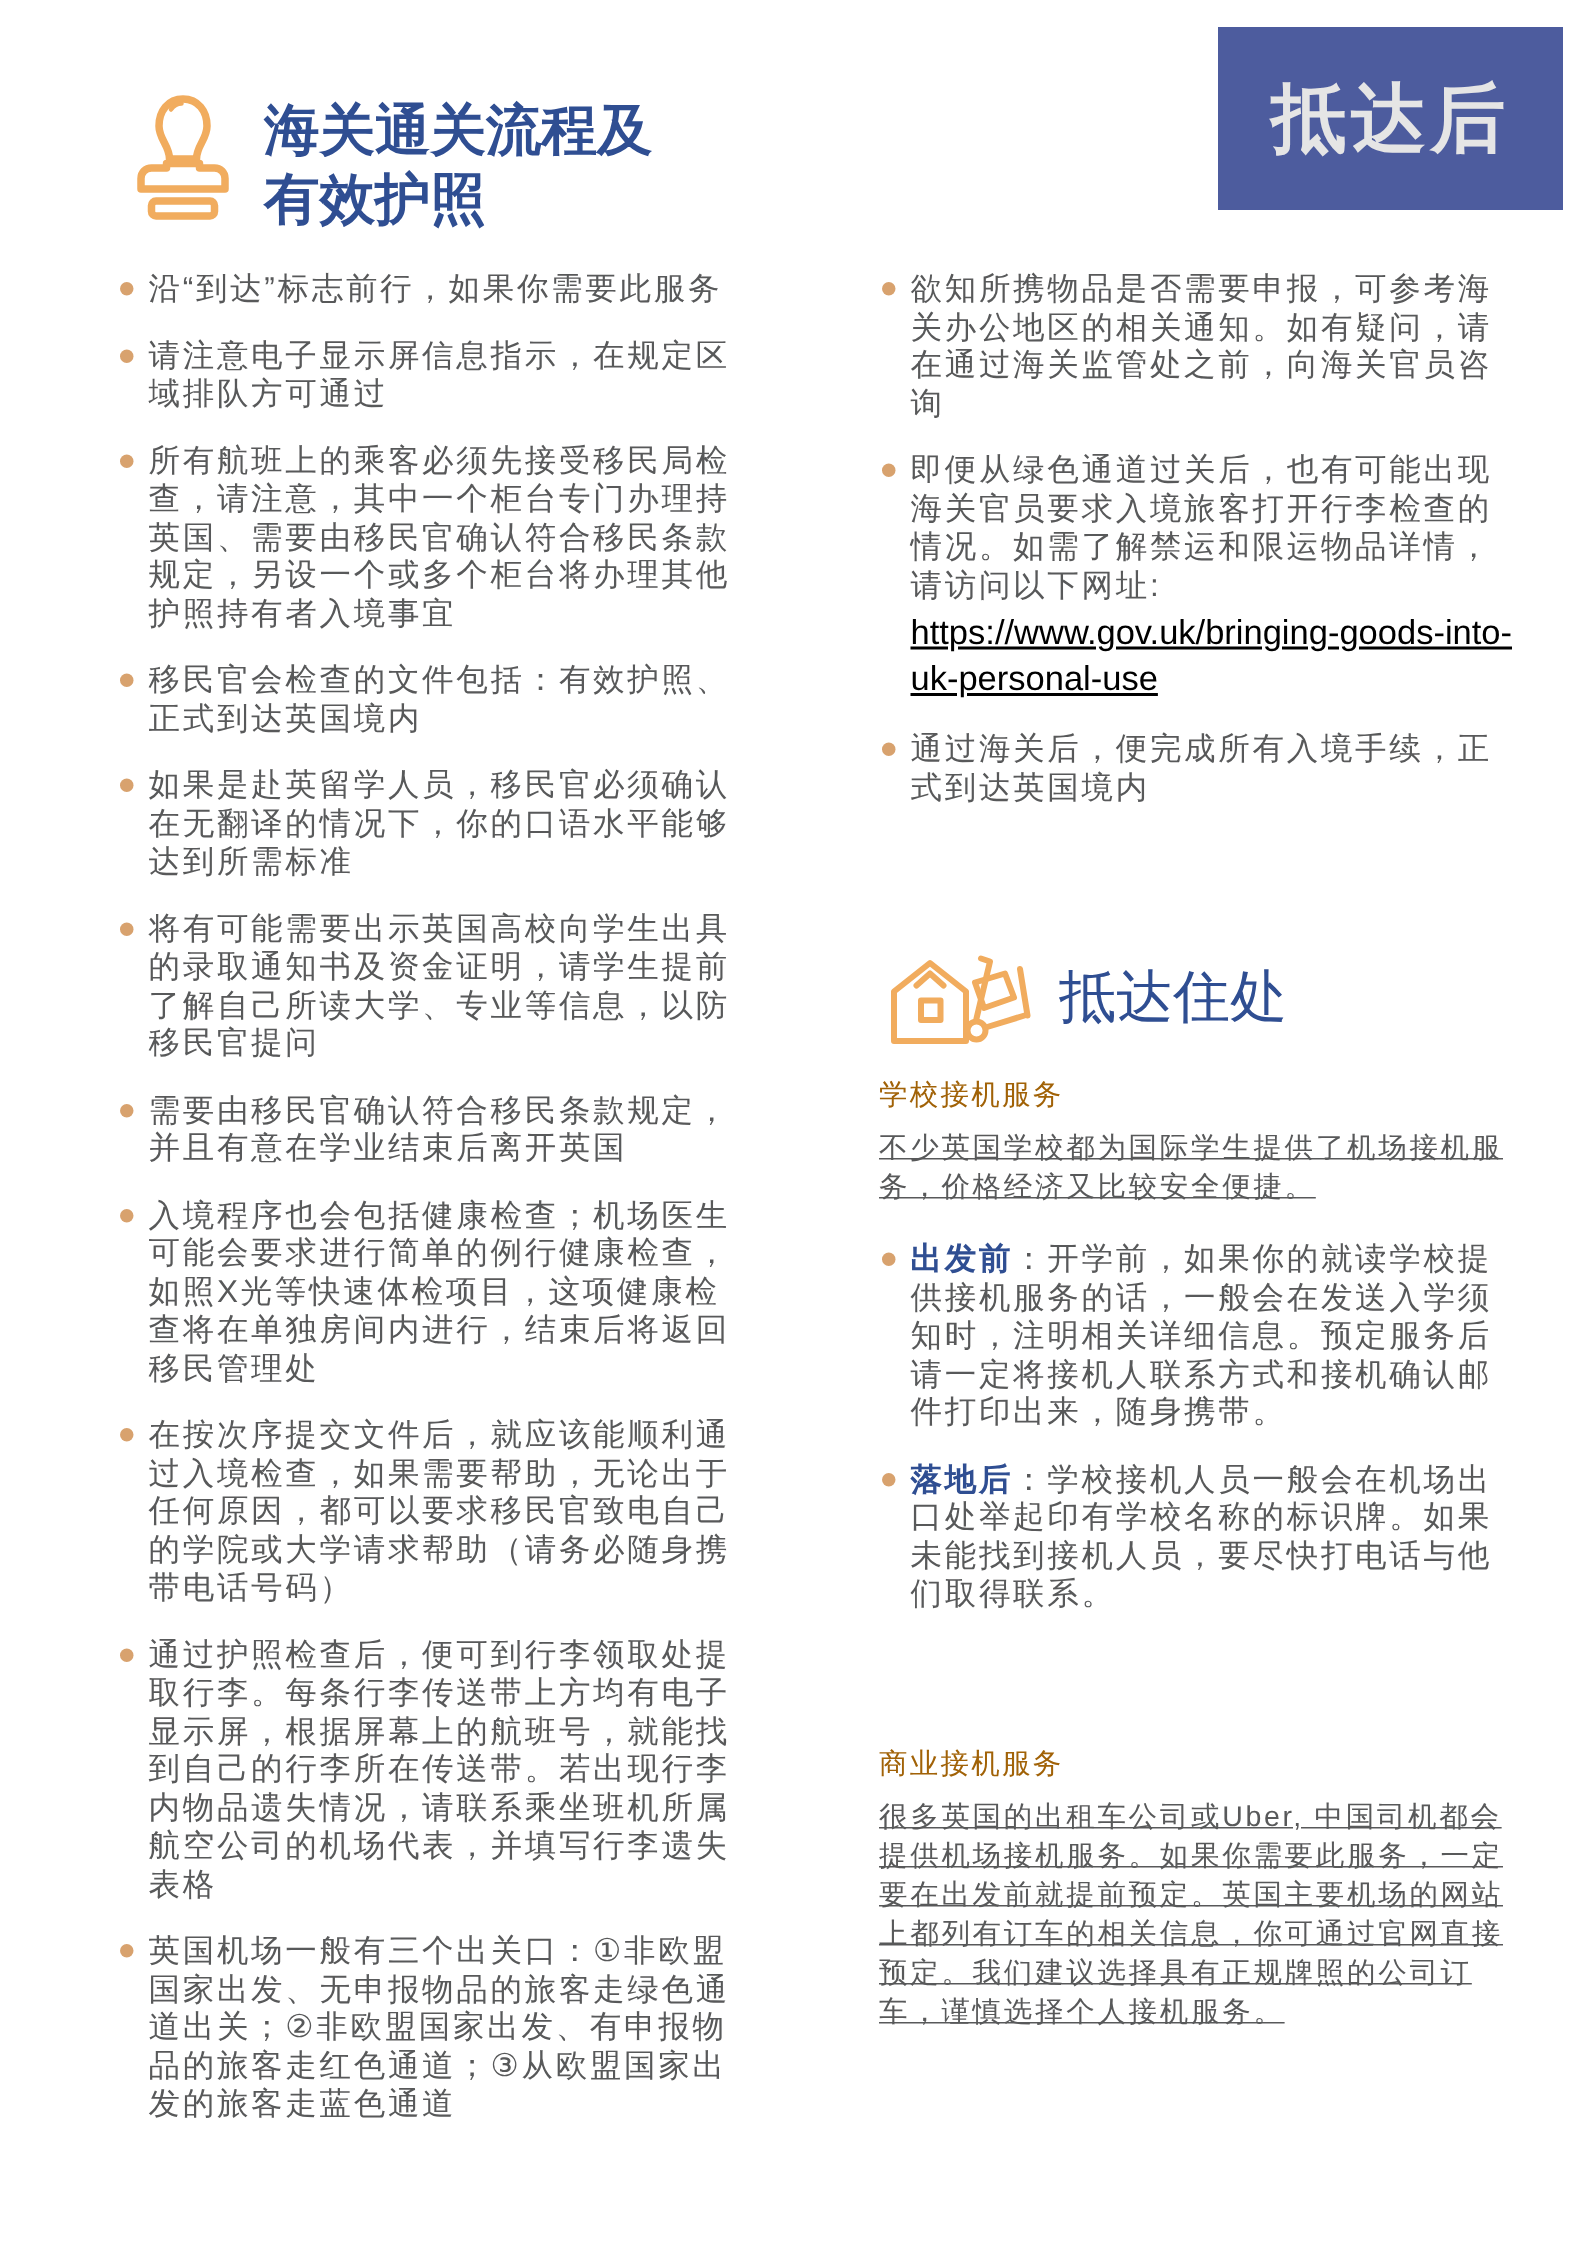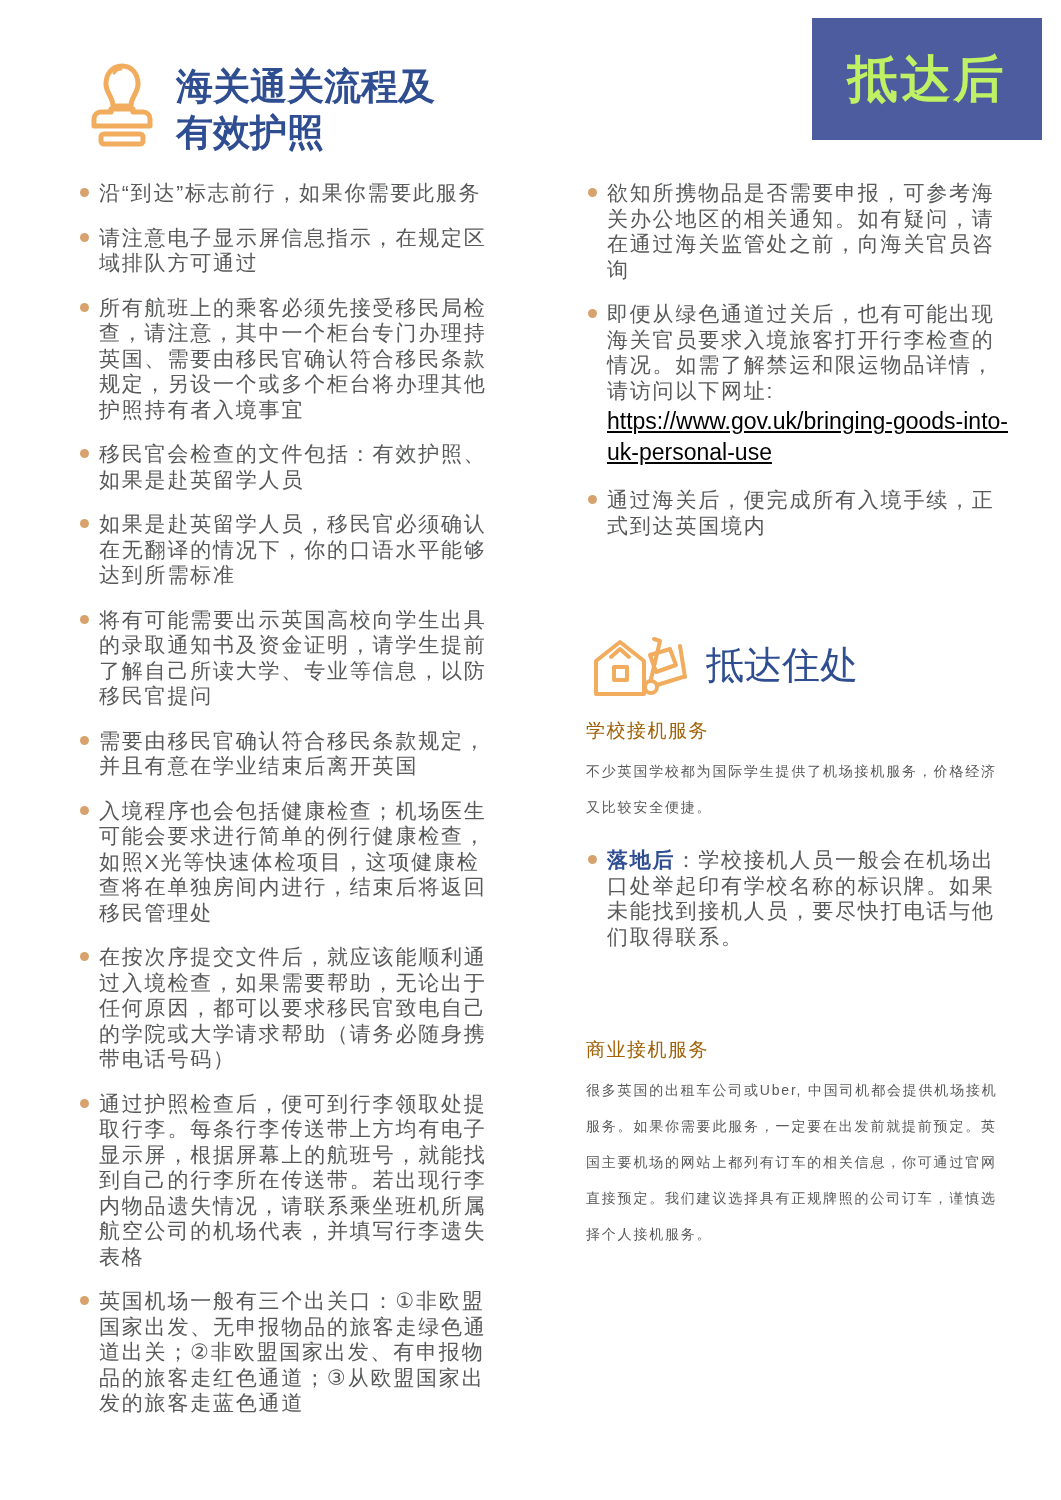--- a/index.html
+++ b/index.html
@@ -9,21 +9,21 @@
     color:#58595A;
   }
   .page{position:absolute;inset:0;background:#ffffff;}
 
   
   .badge{
     position:absolute;left:812px;top:18px;width:230px;height:122px;
     background:#4D5C9E;display:flex;align-items:center;justify-content:center;
   }
   .badge span{
-    color:#bef264;font-size:50px;font-weight:bold;letter-spacing:3px;line-height:1;
+    color:#e5e5e5;font-size:50px;font-weight:bold;letter-spacing:3px;line-height:1;
   }
 
   
   .sec-header{position:absolute;left:78px;top:56px;display:flex;align-items:flex-start;}
   .sec-header .icon{width:88px;height:102px;margin-top:4px;flex:0 0 auto;}
   .sec-header h1{
     margin:8px 0 0 10px;font-size:37px;line-height:46px;font-weight:bold;color:#2F4E92;
   }
 
   
@@ -52,21 +52,21 @@
   .arrival-row{margin-top:96px;display:flex;align-items:center;}
   .arrival-row .icon{width:104px;height:64px;flex:0 0 auto;margin-left:2px;}
   .arrival-row h2{
     margin:0 0 0 14px;font-size:38px;font-weight:normal;color:#2F4E92;line-height:1.1;
   }
   h3.orange-heading{
     margin:20px 0 0 0;font-size:19px;font-weight:400;color:#a16207;
     letter-spacing:1.5px;line-height:26px;
   }
   p.body-par{
-    margin:9px 0 0 0;font-size:14px;line-height:36px;letter-spacing:1.8px;
+    margin:9px 0 0 0;font-size:19px;line-height:26px;letter-spacing:1.8px;text-decoration:underline;
   }
   ul.bullets.school{margin-top:22px;}
   h3.commercial{margin-top:88px;}
 </style>
 </head>
 <body>
 
 <div class="page">
 
   <div class="badge">
@@ -84,21 +84,21 @@
       <span>海关通关流程及</span><br>
       <span>有效护照</span>
     </h1>
   </header>
 
   <div class="col col-left">
     <ul class="bullets">
       <li><span>沿“到达”标志前行，如果你需要此服务</span></li>
       <li><span>请注意电子显示屏信息指示，在规定区域排队方可通过</span></li>
       <li><span>所有航班上的乘客必须先接受移民局检查，请注意，其中一个柜台专门办理持英国、需要由移民官确认符合移民条款规定，另设一个或多个柜台将办理其他护照持有者入境事宜</span></li>
-      <li><span>移民官会检查的文件包括：有效护照、如果是赴英留学人员</span></li>
+      <li><span>移民官会检查的文件包括：有效护照、正式到达英国境内</span></li>
       <li><span>如果是赴英留学人员，移民官必须确认在无翻译的情况下，你的口语水平能够达到所需标准</span></li>
       <li><span>将有可能需要出示英国高校向学生出具的录取通知书及资金证明，请学生提前了解自己所读大学、专业等信息，以防移民官提问</span></li>
       <li><span>需要由移民官确认符合移民条款规定，并且有意在学业结束后离开英国</span></li>
       <li><span>入境程序也会包括健康检查；机场医生可能会要求进行简单的例行健康检查，如照X光等快速体检项目，这项健康检查将在单独房间内进行，结束后将返回移民管理处</span></li>
       <li><span>在按次序提交文件后，就应该能顺利通过入境检查，如果需要帮助，无论出于任何原因，都可以要求移民官致电自己的学院或大学请求帮助（请务必随身携带电话号码）</span></li>
       <li><span>通过护照检查后，便可到行李领取处提取行李。每条行李传送带上方均有电子显示屏，根据屏幕上的航班号，就能找到自己的行李所在传送带。若出现行李内物品遗失情况，请联系乘坐班机所属航空公司的机场代表，并填写行李遗失表格</span></li>
       <li><span>英国机场一般有三个出关口：①非欧盟国家出发、无申报物品的旅客走绿色通道出关；②非欧盟国家出发、有申报物品的旅客走红色通道；③从欧盟国家出发的旅客走蓝色通道</span></li>
     </ul>
   </div>
 
@@ -125,20 +125,23 @@
           <path d="M92 12 l5 31"></path>
         </svg>
         <h2>抵达住处</h2>
       </div>
 
       <h3 class="orange-heading">学校接机服务</h3>
       <p class="body-par">不少英国学校都为国际学生提供了机场接机服务，价格经济又比较安全便捷。</p>
 
       <ul class="bullets school">
         <li>
+          <strong class="lead">出发前</strong><span>：开学前，如果你的就读学校提供接机服务的话，一般会在发送入学须知时，注明相关详细信息。预定服务后请一定将接机人联系方式和接机确认邮件打印出来，随身携带。</span>
+        </li>
+        <li>
           <strong class="lead">落地后</strong><span>：学校接机人员一般会在机场出口处举起印有学校名称的标识牌。如果未能找到接机人员，要尽快打电话与他们取得联系。</span>
         </li>
       </ul>
 
       <h3 class="orange-heading commercial">商业接机服务</h3>
       <p class="body-par">很多英国的出租车公司或Uber, 中国司机都会提供机场接机服务。如果你需要此服务，一定要在出发前就提前预定。英国主要机场的网站上都列有订车的相关信息，你可通过官网直接预定。我们建议选择具有正规牌照的公司订车，谨慎选择个人接机服务。</p>
     </section>
   </div>
 
 </div>

